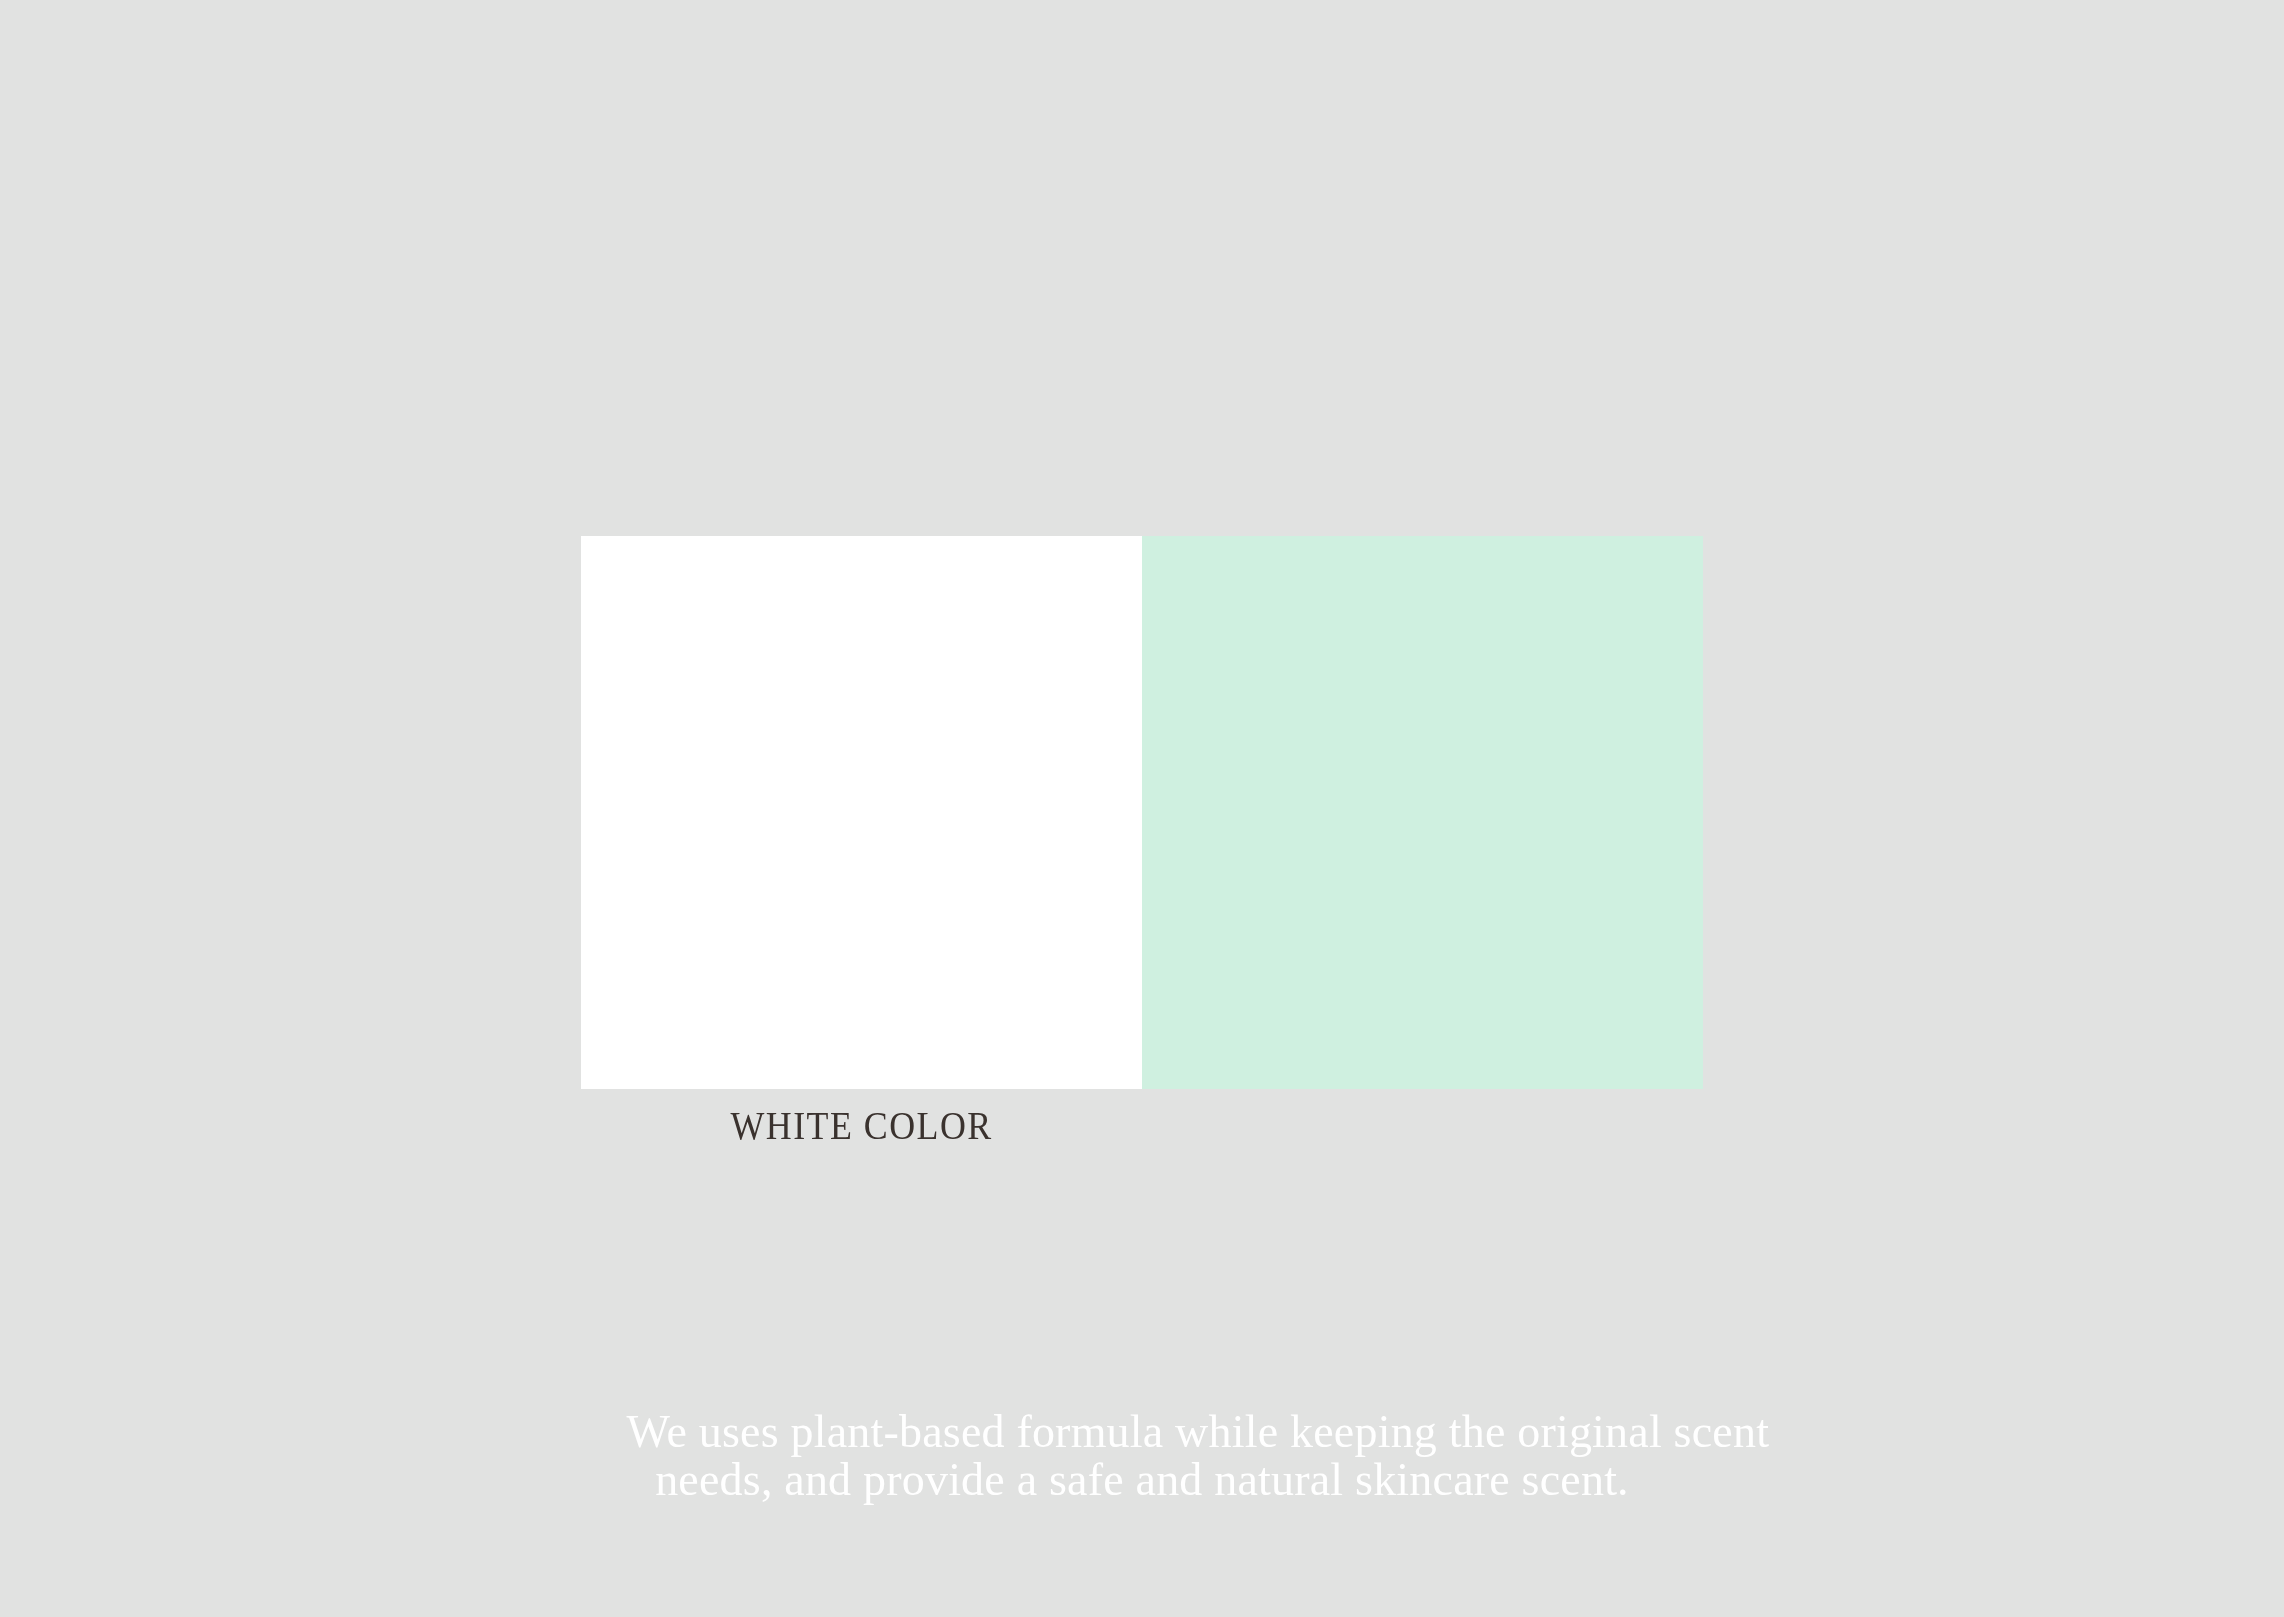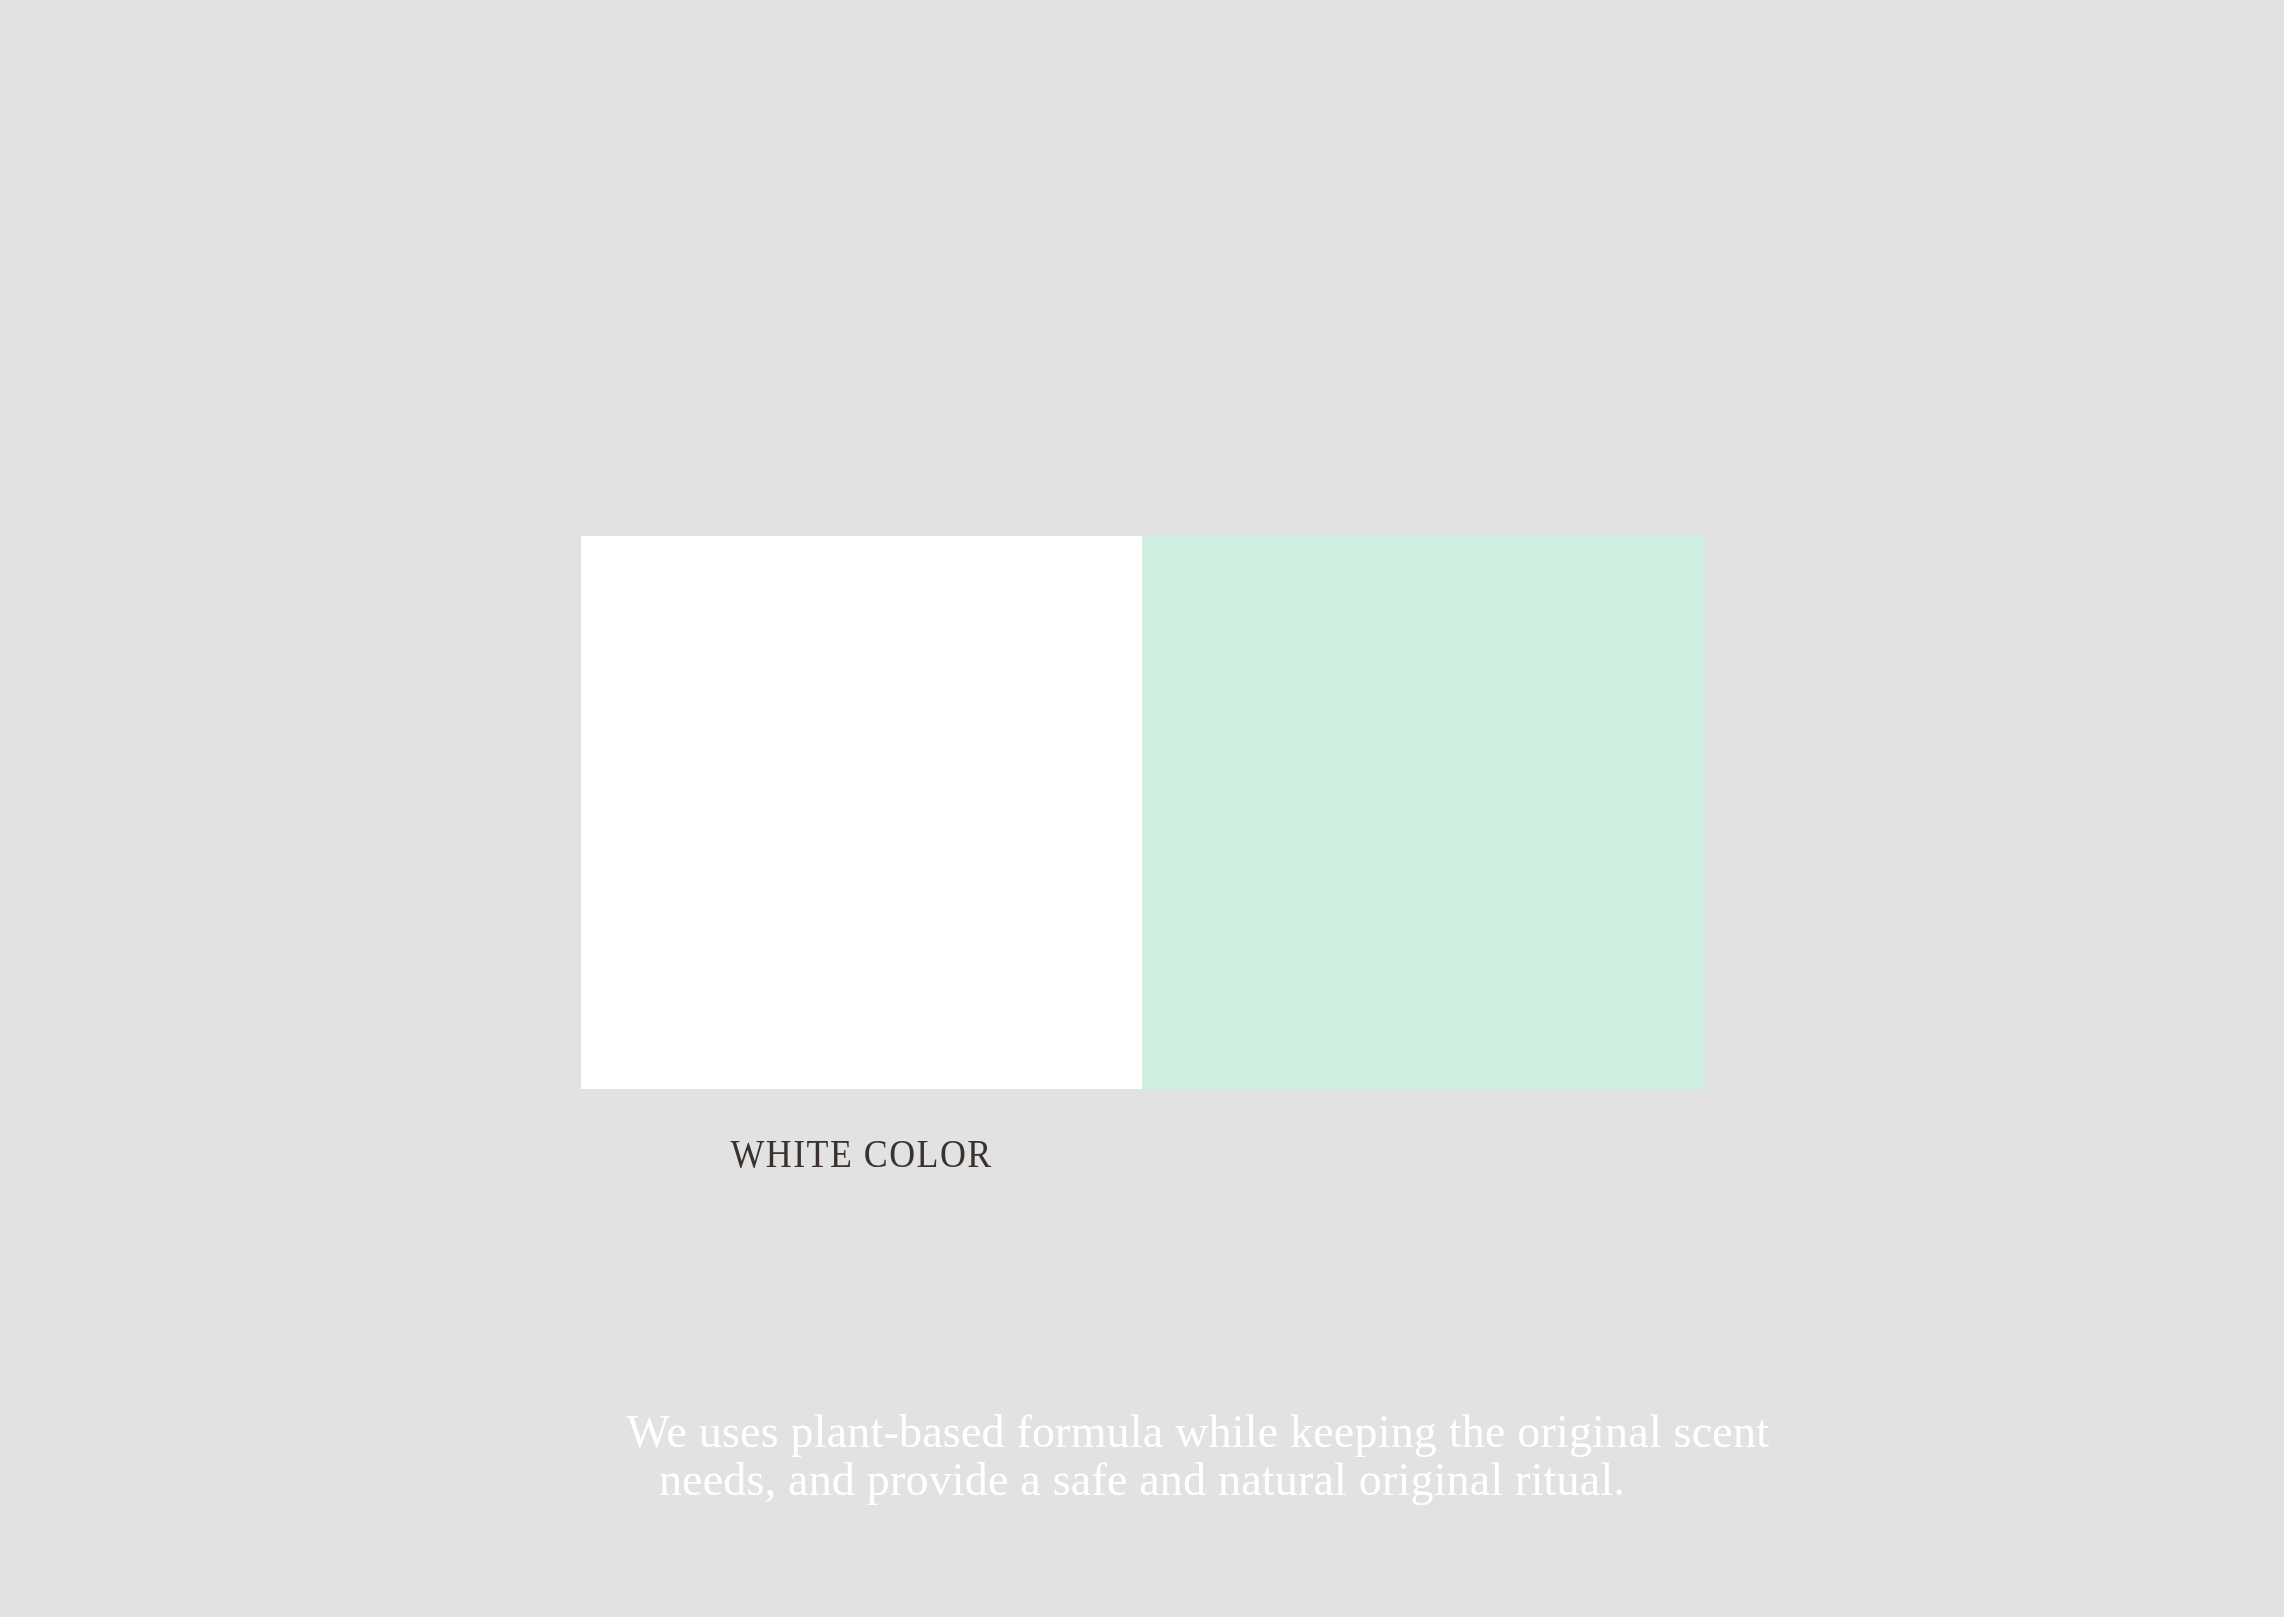--- a/index.html
+++ b/index.html
@@ -58,21 +58,21 @@
     display: flex;
     flex-direction: row;
   }
 
   .label-cell {
     display: flex;
     align-items: flex-start;
     justify-content: center;
   }
 
-  .label-cell-white { width: 561px; margin-top: 28px; }
+  .label-cell-white { width: 561px; }
   .label-cell-mint  { width: 561px; }
 
   .swatch-label {
     font-family: "Liberation Serif", "DejaVu Serif", serif;
     font-size: 39px;
     line-height: 1.1;
     letter-spacing: 1.6px;
     color: #3a322e;
     white-space: nowrap;
     transform: scaleX(0.92);
@@ -110,17 +110,17 @@
   </div>
 
   <div class="labels-row">
     <div class="label-cell label-cell-white">
       <span class="swatch-label">WHITE COLOR</span>
     </div>
   </div>
 
   <div class="description">
     <span class="line">We uses plant-based formula while keeping the original scent</span>
-    <span class="line">needs, and provide a safe and natural original ritual.</span>
+    <span class="line">needs, and provide a safe and natural skincare scent.</span>
   </div>
 
 </div>
 
 
 </body></html>

